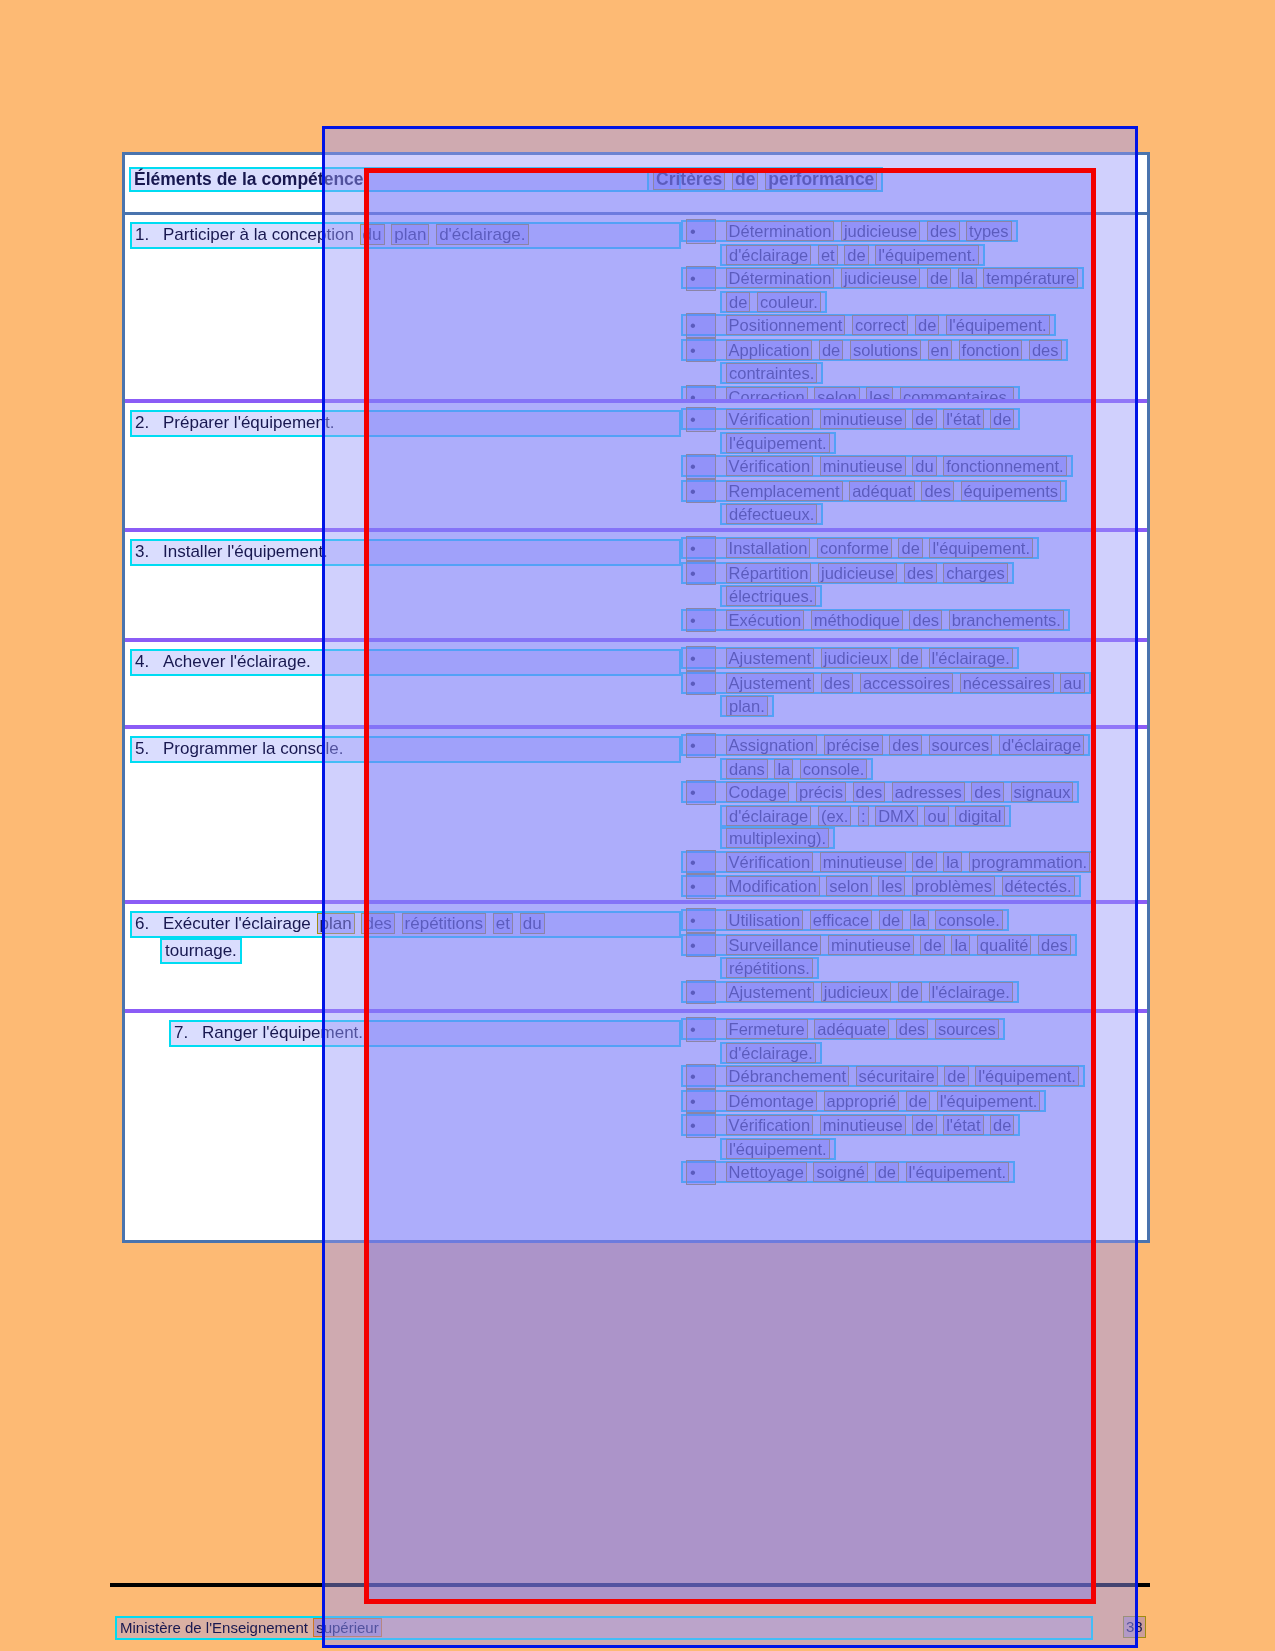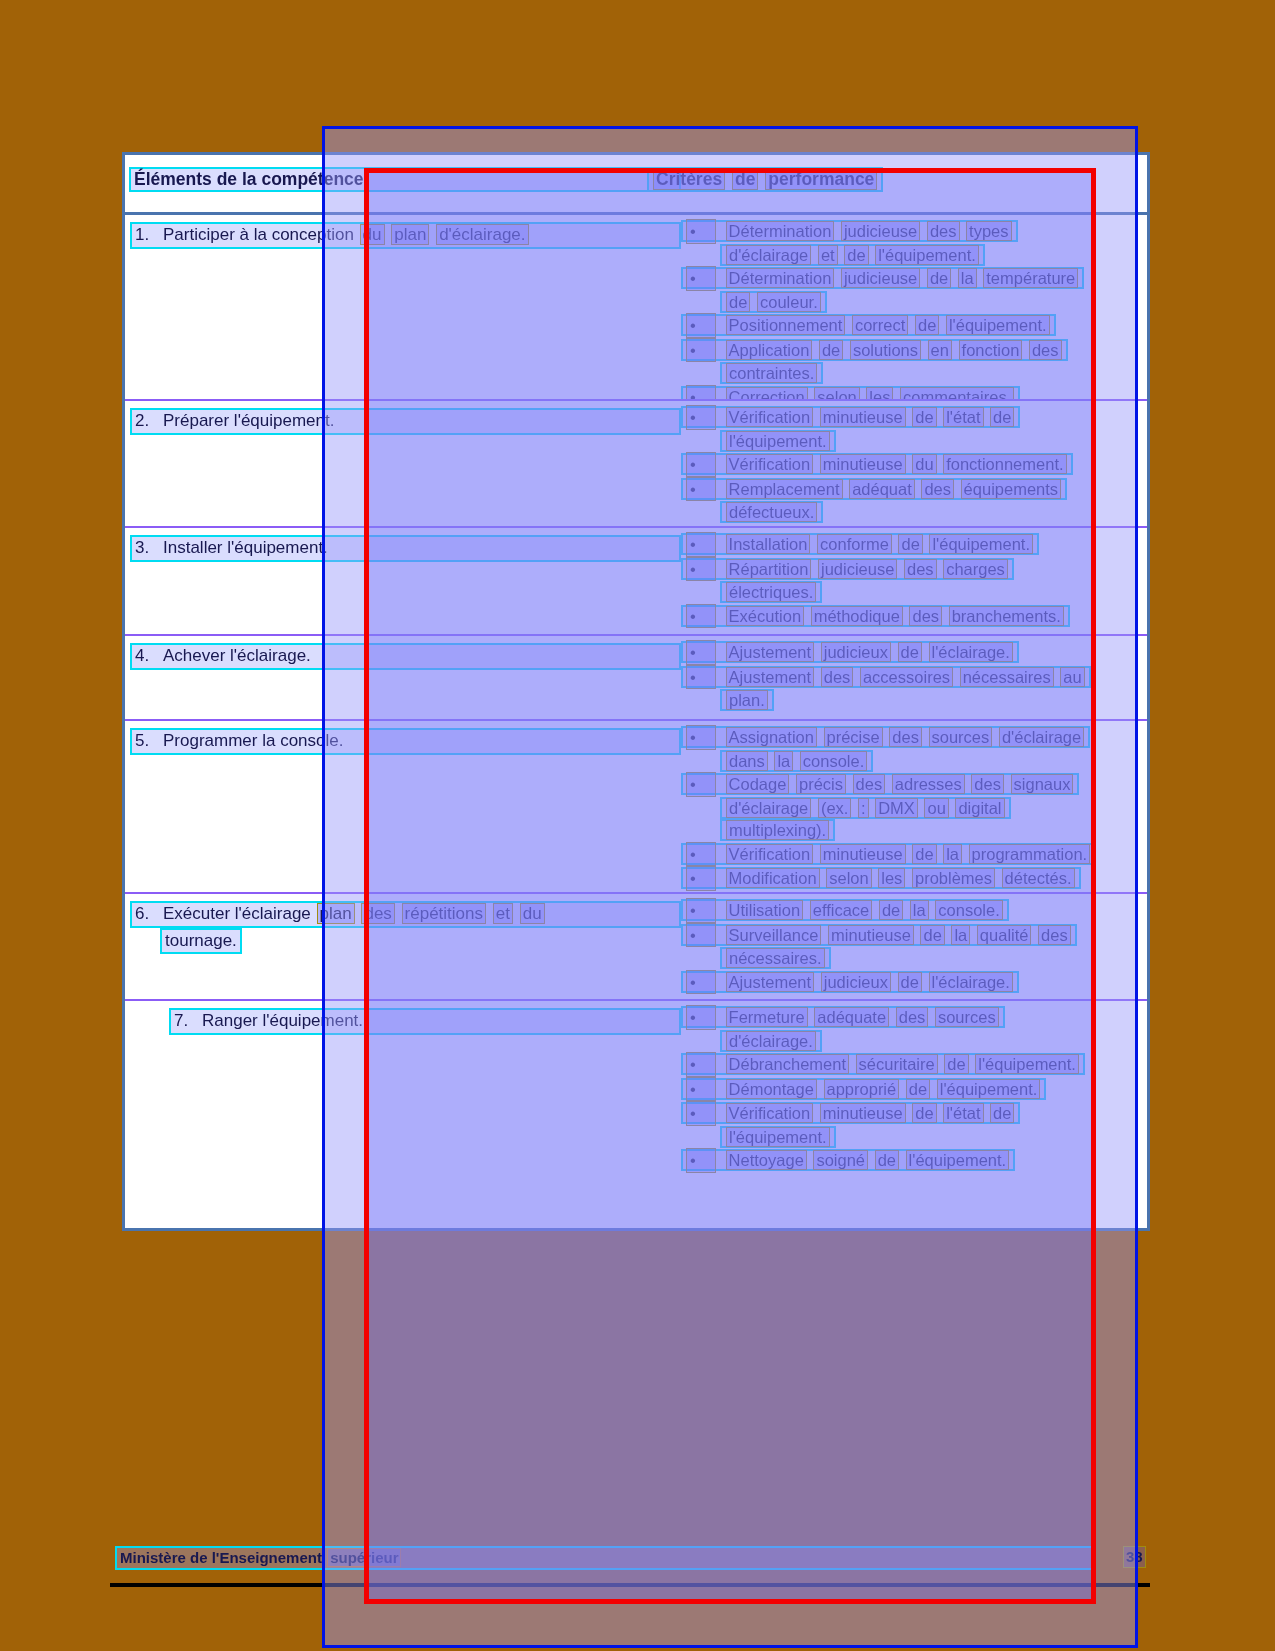--- a/index.html
+++ b/index.html
@@ -1,28 +1,28 @@
 <!DOCTYPE html>
 <html><head>
 <meta charset="utf-8">
 <style>
   html,body { margin:0; padding:0; background:#ffffff; }
   .page {
-    position:relative; width:1275px; height:1651px; background:#a16207;
+    position:relative; width:1275px; height:1651px; background:#fdba74;
     font-family:"Liberation Sans", sans-serif; color:#181850; overflow:hidden;
   }
   
   .doc-table {
     position:absolute; left:122px; top:152px; width:1028px;
     border:3px solid #4a74ae; box-sizing:border-box; background:#ffffff;
   }
   .thead { position:relative; height:57px; border-bottom:3px solid #4a74ae; font-weight:bold; font-size:17.5px; }
   .h-left  { position:absolute; left:4px;  top:12px; width:552px; box-sizing:border-box; }
   .h-right { position:absolute; left:522px; top:12px; }
-  .row { display:flex; border-bottom:2px solid #8b5cf6; overflow:hidden; box-sizing:content-box; }
+  .row { display:flex; border-bottom:4px solid #8b5cf6; overflow:hidden; box-sizing:content-box; }
   .row:last-child { border-bottom:none; }
   .cell-el { width:556px; box-sizing:border-box; padding:7px 0 0 5px; font-size:17px; line-height:22.5px; }
   .cell-cr { width:466px; box-sizing:border-box; padding:4px 16px 0 0; font-size:16.5px; line-height:22.5px; }
   
   .lbox {
     background:rgba(150,158,252,0.35);
     border:2px solid #00dcf2;
     box-decoration-break:clone; -webkit-box-decoration-break:clone;
     padding:0 3px;
   }
@@ -47,21 +47,21 @@
     box-sizing:border-box; border:3px solid #0014e6;
     background:rgba(150,150,250,0.45); pointer-events:none; z-index:40;
   }
   .ov-red {
     position:absolute; left:364px; top:168px; width:732px; height:1436px;
     box-sizing:border-box; border:5px solid #f30000;
     background:rgba(110,110,248,0.36); pointer-events:none; z-index:50;
   }
   
   .footer-rule { position:absolute; left:110px; top:1583px; width:1040px; height:4px; background:#000000; }
-  .footer { position:absolute; left:115px; top:1546px; width:1035px; font-size:15px; line-height:20px;font-weight:bold; }
+  .footer { position:absolute; left:115px; top:1616px; width:1035px; font-size:15px; line-height:20px; }
   .footer .lbox-b { width:978px; box-sizing:border-box; }
   .pagenum { position:absolute; left:989px; top:0;margin-left:19px; }
 </style>
 </head>
 <body>
 
 <div class="page">
 
   <div class="doc-table">
     <div class="thead">
@@ -121,21 +121,21 @@
             <div class="crit"><span class="lbox lbox-i"><span class="bullet">•</span> <span class="word">Modification</span> <span class="word">selon</span> <span class="word">les</span> <span class="word">problèmes</span> <span class="word">détectés.</span> </span></div>
           </div>
         </div>
         <div class="row" style="height: 105px;">
           <div class="cell-el">
             <span class="lbox lbox-b"><span class="num">6.</span>Exécuter l'éclairage <span class="word">plan</span> <span class="word">des</span> <span class="word">répétitions</span> <span class="word">et</span> <span class="word">du</span> </span>
             <div><span class="lbox lbox-i el-cont">tournage.</span></div>
           </div>
           <div class="cell-cr">
             <div class="crit"><span class="lbox lbox-i"><span class="bullet">•</span> <span class="word">Utilisation</span> <span class="word">efficace</span> <span class="word">de</span> <span class="word">la</span> <span class="word">console.</span> </span></div>
-            <div class="crit"><span class="lbox lbox-i"><span class="bullet">•</span> <span class="word">Surveillance</span> <span class="word">minutieuse</span> <span class="word">de</span> <span class="word">la</span> <span class="word">qualité</span> <span class="word">des</span> <br><span class="word">nécessaires.</span> </span></div>
+            <div class="crit"><span class="lbox lbox-i"><span class="bullet">•</span> <span class="word">Surveillance</span> <span class="word">minutieuse</span> <span class="word">de</span> <span class="word">la</span> <span class="word">qualité</span> <span class="word">des</span> <br><span class="word">répétitions.</span> </span></div>
             <div class="crit"><span class="lbox lbox-i"><span class="bullet">•</span> <span class="word">Ajustement</span> <span class="word">judicieux</span> <span class="word">de</span> <span class="word">l'éclairage.</span> </span></div>
           </div>
         </div>
         <div class="row" style="height: 227px; margin-left: 39px;">
           <div class="cell-el">
             <span class="lbox lbox-b"><span class="num">7.</span>Ranger l'équipement.</span>
           </div>
           <div class="cell-cr">
             <div class="crit"><span class="lbox lbox-i"><span class="bullet">•</span> <span class="word">Fermeture</span> <span class="word">adéquate</span> <span class="word">des</span> <span class="word">sources</span> <br><span class="word">d'éclairage.</span> </span></div>
             <div class="crit"><span class="lbox lbox-i"><span class="bullet">•</span> <span class="word">Débranchement</span> <span class="word">sécuritaire</span> <span class="word">de</span> <span class="word">l'équipement.</span> </span></div>

